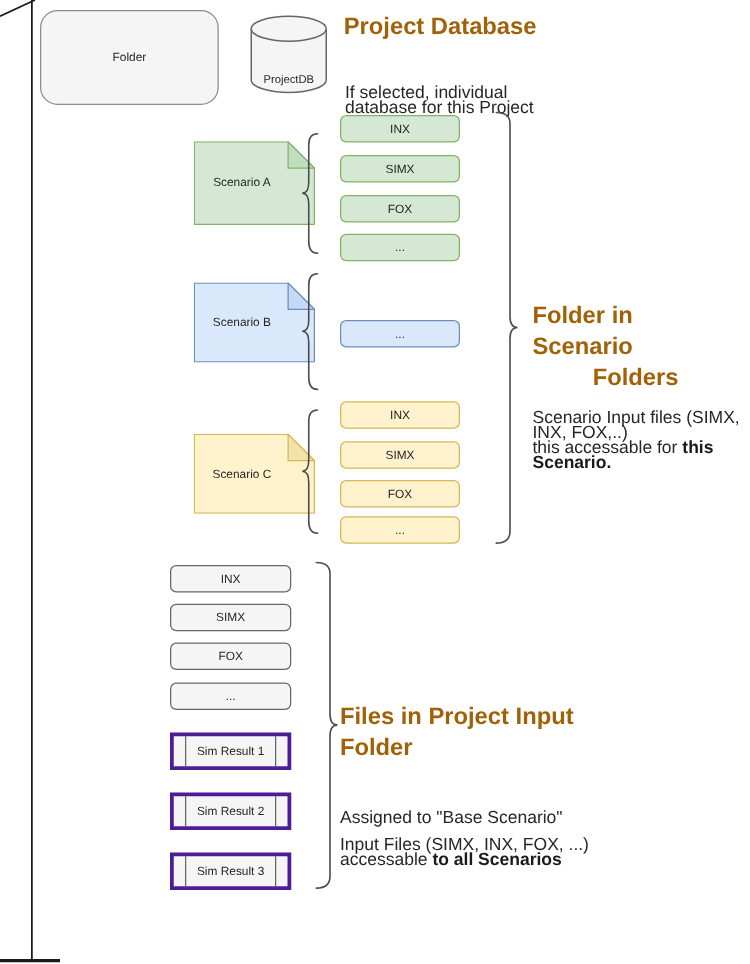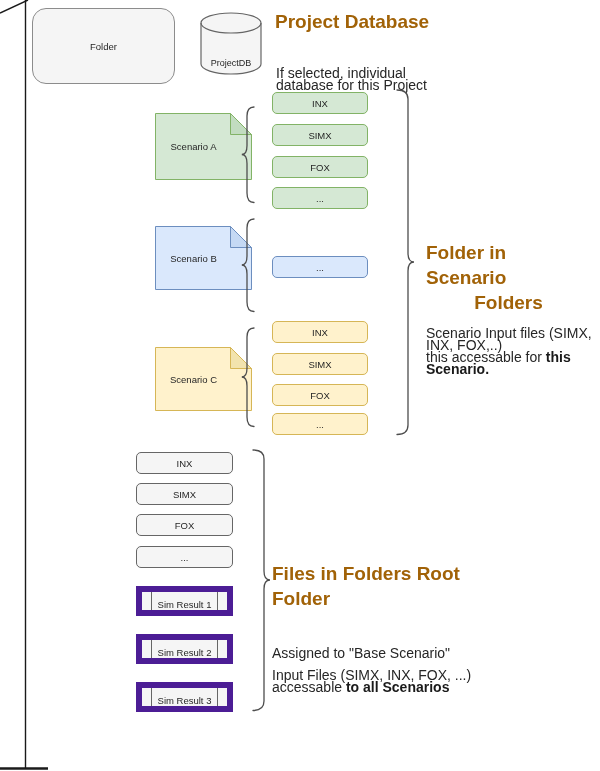--- a/index.html
+++ b/index.html
@@ -34,22 +34,22 @@
     position:absolute;width:96px;height:22px;border-radius:5px;box-sizing:border-box;
     display:flex;align-items:center;justify-content:center;font-size:9.5px;
   }
   .fbox.green{background:#d5e8d4;border:1px solid #82b366;}
   .fbox.blue{background:#dae8fc;border:1px solid #6c8ebf;}
   .fbox.yellow{background:#fff2cc;border:1px solid #d6b656;}
   .fbox.gray{background:#f5f5f5;border:1px solid #666666;left:136px;width:97px;}
   
   .sub{
     position:absolute;left:136px;width:97px;height:30px;background:#f5f5f5;
-    border:6px solid #4c1d95;box-sizing:border-box;
-    display:flex;align-items:flex-end;justify-content:center;font-size:9.5px;
+    border:3px solid #4c1d95;box-sizing:border-box;
+    display:flex;align-items:center;justify-content:center;font-size:9.5px;
   }
   .sub .vline{position:absolute;top:0;bottom:0;width:1px;background:#666666;}
   .sub .vline.l{left:9px;} .sub .vline.r{right:9px;}
   .brace{position:absolute;pointer-events:none;}
 </style>
 </head>
 <body>
 
 <div id="canvas">
 
@@ -178,21 +178,21 @@
     <div class="vline l"></div>
     <div class="vline r"></div>
     <span>Sim Result 3</span>
   </div>
 
   <svg class="brace" style="left:252px;top:449px;" width="19" height="263">
     <path d="M1,1 Q12,1 12,10 L12,122 Q12,131 18,131 Q12,131 12,140 L12,252 Q12,261.5 1,261.5" fill="none" stroke="#4d4d4d" stroke-width="1.3" stroke-linecap="round"></path>
   </svg>
 
   <div class="h1" style="left:272px;top:561px;width:210px;">
-    <span style="display:block;">Files in Folders Root</span>
+    <span style="display:block;">Files in Project Input</span>
     <span style="display:block;">Folder</span>
   </div>
   <div class="note" style="left:272px;top:619px;width:215px;">Assigned to "Base Scenario"</div>
   <div class="note" style="left:272px;top:641px;width:215px;">
     <span>Input Files (SIMX, INX, FOX, ...) accessable </span><b>to all Scenarios</b>
   </div>
 
 </div>
 
 </body></html>

